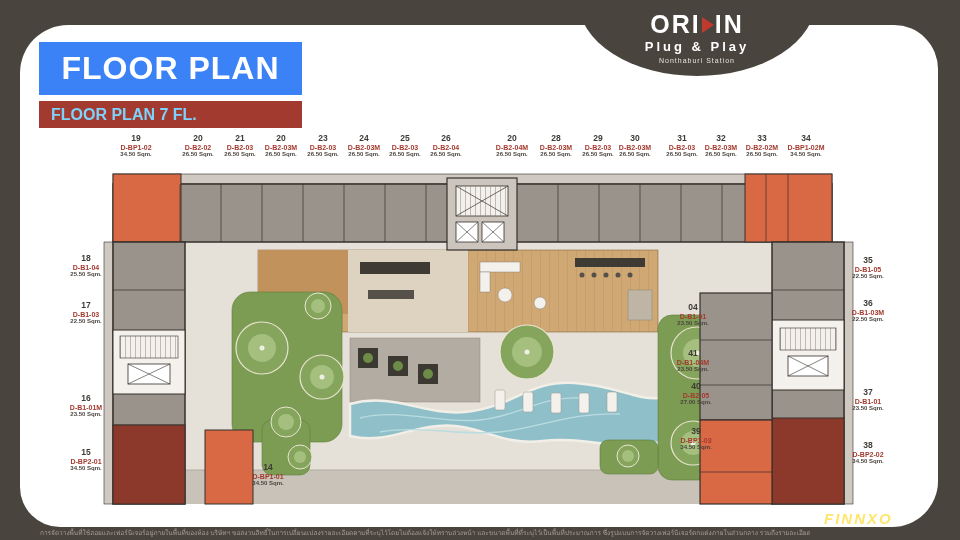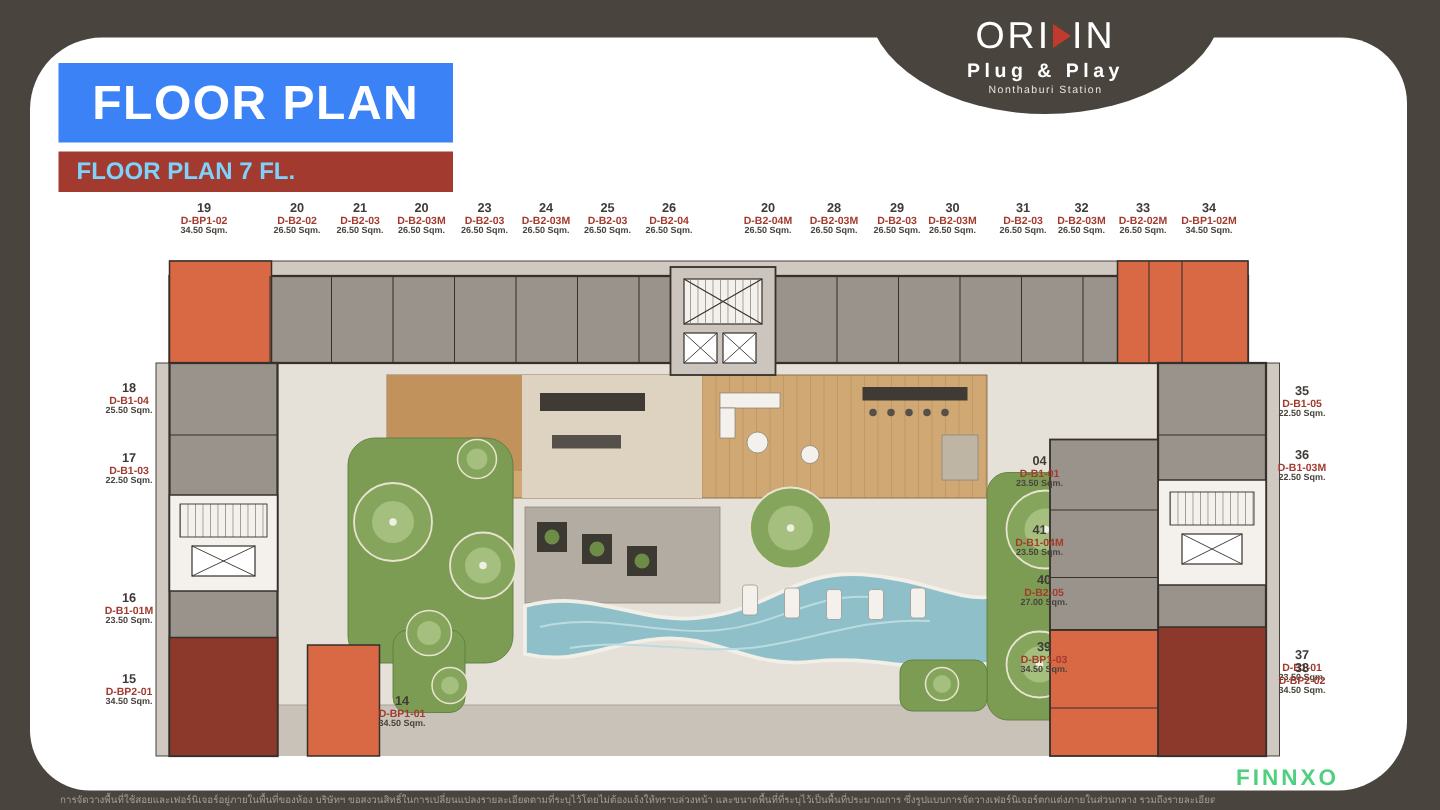--- a/index.html
+++ b/index.html
@@ -2,39 +2,39 @@
 <html><head>
 <meta charset="utf-8">
 <style>
   html,body{margin:0;padding:0;background:#4a443e;}
   #root{position:relative;width:960px;height:540px;overflow:hidden;
         font-family:"Liberation Sans",sans-serif;background:#4a443e;}
   .card{position:absolute;left:20px;top:25px;width:918px;height:502px;background:#ffffff;
         border-radius:48px 44px 46px 40px;}
   .logo-arc{position:absolute;left:578px;top:0;width:238px;height:76px;background:#4a443e;
         border-radius:0 0 119px 119px / 0 0 76px 76px;z-index:4;text-align:center;color:#fff;}
-  .logo-name{margin-top:12px;font-size:25px;font-weight:normal;letter-spacing:2px;line-height:1;}
+  .logo-name{margin-top:12px;font-size:25px;font-weight:bold;letter-spacing:2px;line-height:1;}
   .play{display:inline-block;width:0;height:0;border-left:12px solid #c13a2e;
         border-top:8px solid transparent;border-bottom:8px solid transparent;margin:0 1px;}
   .logo-tag{font-size:13px;font-weight:bold;letter-spacing:3px;margin-top:2px;}
   .logo-station{font-size:7px;letter-spacing:1px;margin-top:3px;color:#e8e4de;}
   .hdr{position:absolute;left:39px;top:42px;width:263px;height:53px;background:#3b82f6;z-index:4;
        color:#fff;font-size:32px;font-weight:bold;line-height:53px;padding-left:0;text-align:center;letter-spacing:1px;}
   .sub{position:absolute;left:39px;top:101px;width:263px;height:27px;background:#a23a30;z-index:4;
        color:#7dd3fc;font-size:16px;font-weight:bold;line-height:27px;padding-left:12px;box-sizing:border-box;}
   .plan-svg{position:absolute;left:0;top:0;z-index:2;}
   #callouts{position:absolute;left:0;top:0;width:960px;height:540px;z-index:3;}
   .co{position:absolute;width:56px;text-align:center;line-height:1.12;}
   .co .no{font-size:8.5px;font-weight:bold;color:#3e3a36;}
   .co .ty{font-size:7px;font-weight:bold;color:#a33a2e;}
   .co .ar{font-size:6px;font-weight:bold;color:#4a443e;}
   .disclaimer{position:absolute;left:40px;top:528px;width:770px;font-size:6.5px;color:#a59e97;
        white-space:nowrap;overflow:hidden;z-index:5;}
-  .watermark{position:absolute;left:824px;top:510px;font-size:15px;font-weight:bold;
-       color:#22c55e;opacity:.8;letter-spacing:2px;z-index:5;}
+  .watermark{position:absolute;left:824px;top:510px;font-size:15px;font-weight:bold;font-style:italic;
+       color:#fde047;opacity:.8;letter-spacing:2px;z-index:5;}
 </style>
 </head>
 <body>
 
 <div id="root">
   <div class="card"></div>
 
   <div class="logo-arc">
     <div class="logo-name">
       <span>ORI</span><span class="play"></span><span>IN</span>
@@ -314,21 +314,21 @@
       <div class="co" style="left: 840px; top: 256px;">
         <div class="no">35</div>
         <div class="ty">D-B1-05</div>
         <div class="ar">22.50 Sqm.</div>
       </div>
       <div class="co" style="left: 840px; top: 299px;">
         <div class="no">36</div>
         <div class="ty">D-B1-03M</div>
         <div class="ar">22.50 Sqm.</div>
       </div>
-      <div class="co" style="left: 840px; top: 388px; margin-top: 44px;">
+      <div class="co" style="left: 840px; top: 388px;">
         <div class="no">37</div>
         <div class="ty">D-B1-01</div>
         <div class="ar">23.50 Sqm.</div>
       </div>
       <div class="co" style="left: 840px; top: 441px;">
         <div class="no">38</div>
         <div class="ty">D-BP2-02</div>
         <div class="ar">34.50 Sqm.</div>
       </div>
       <div class="co" style="left: 665px; top: 303px;">

